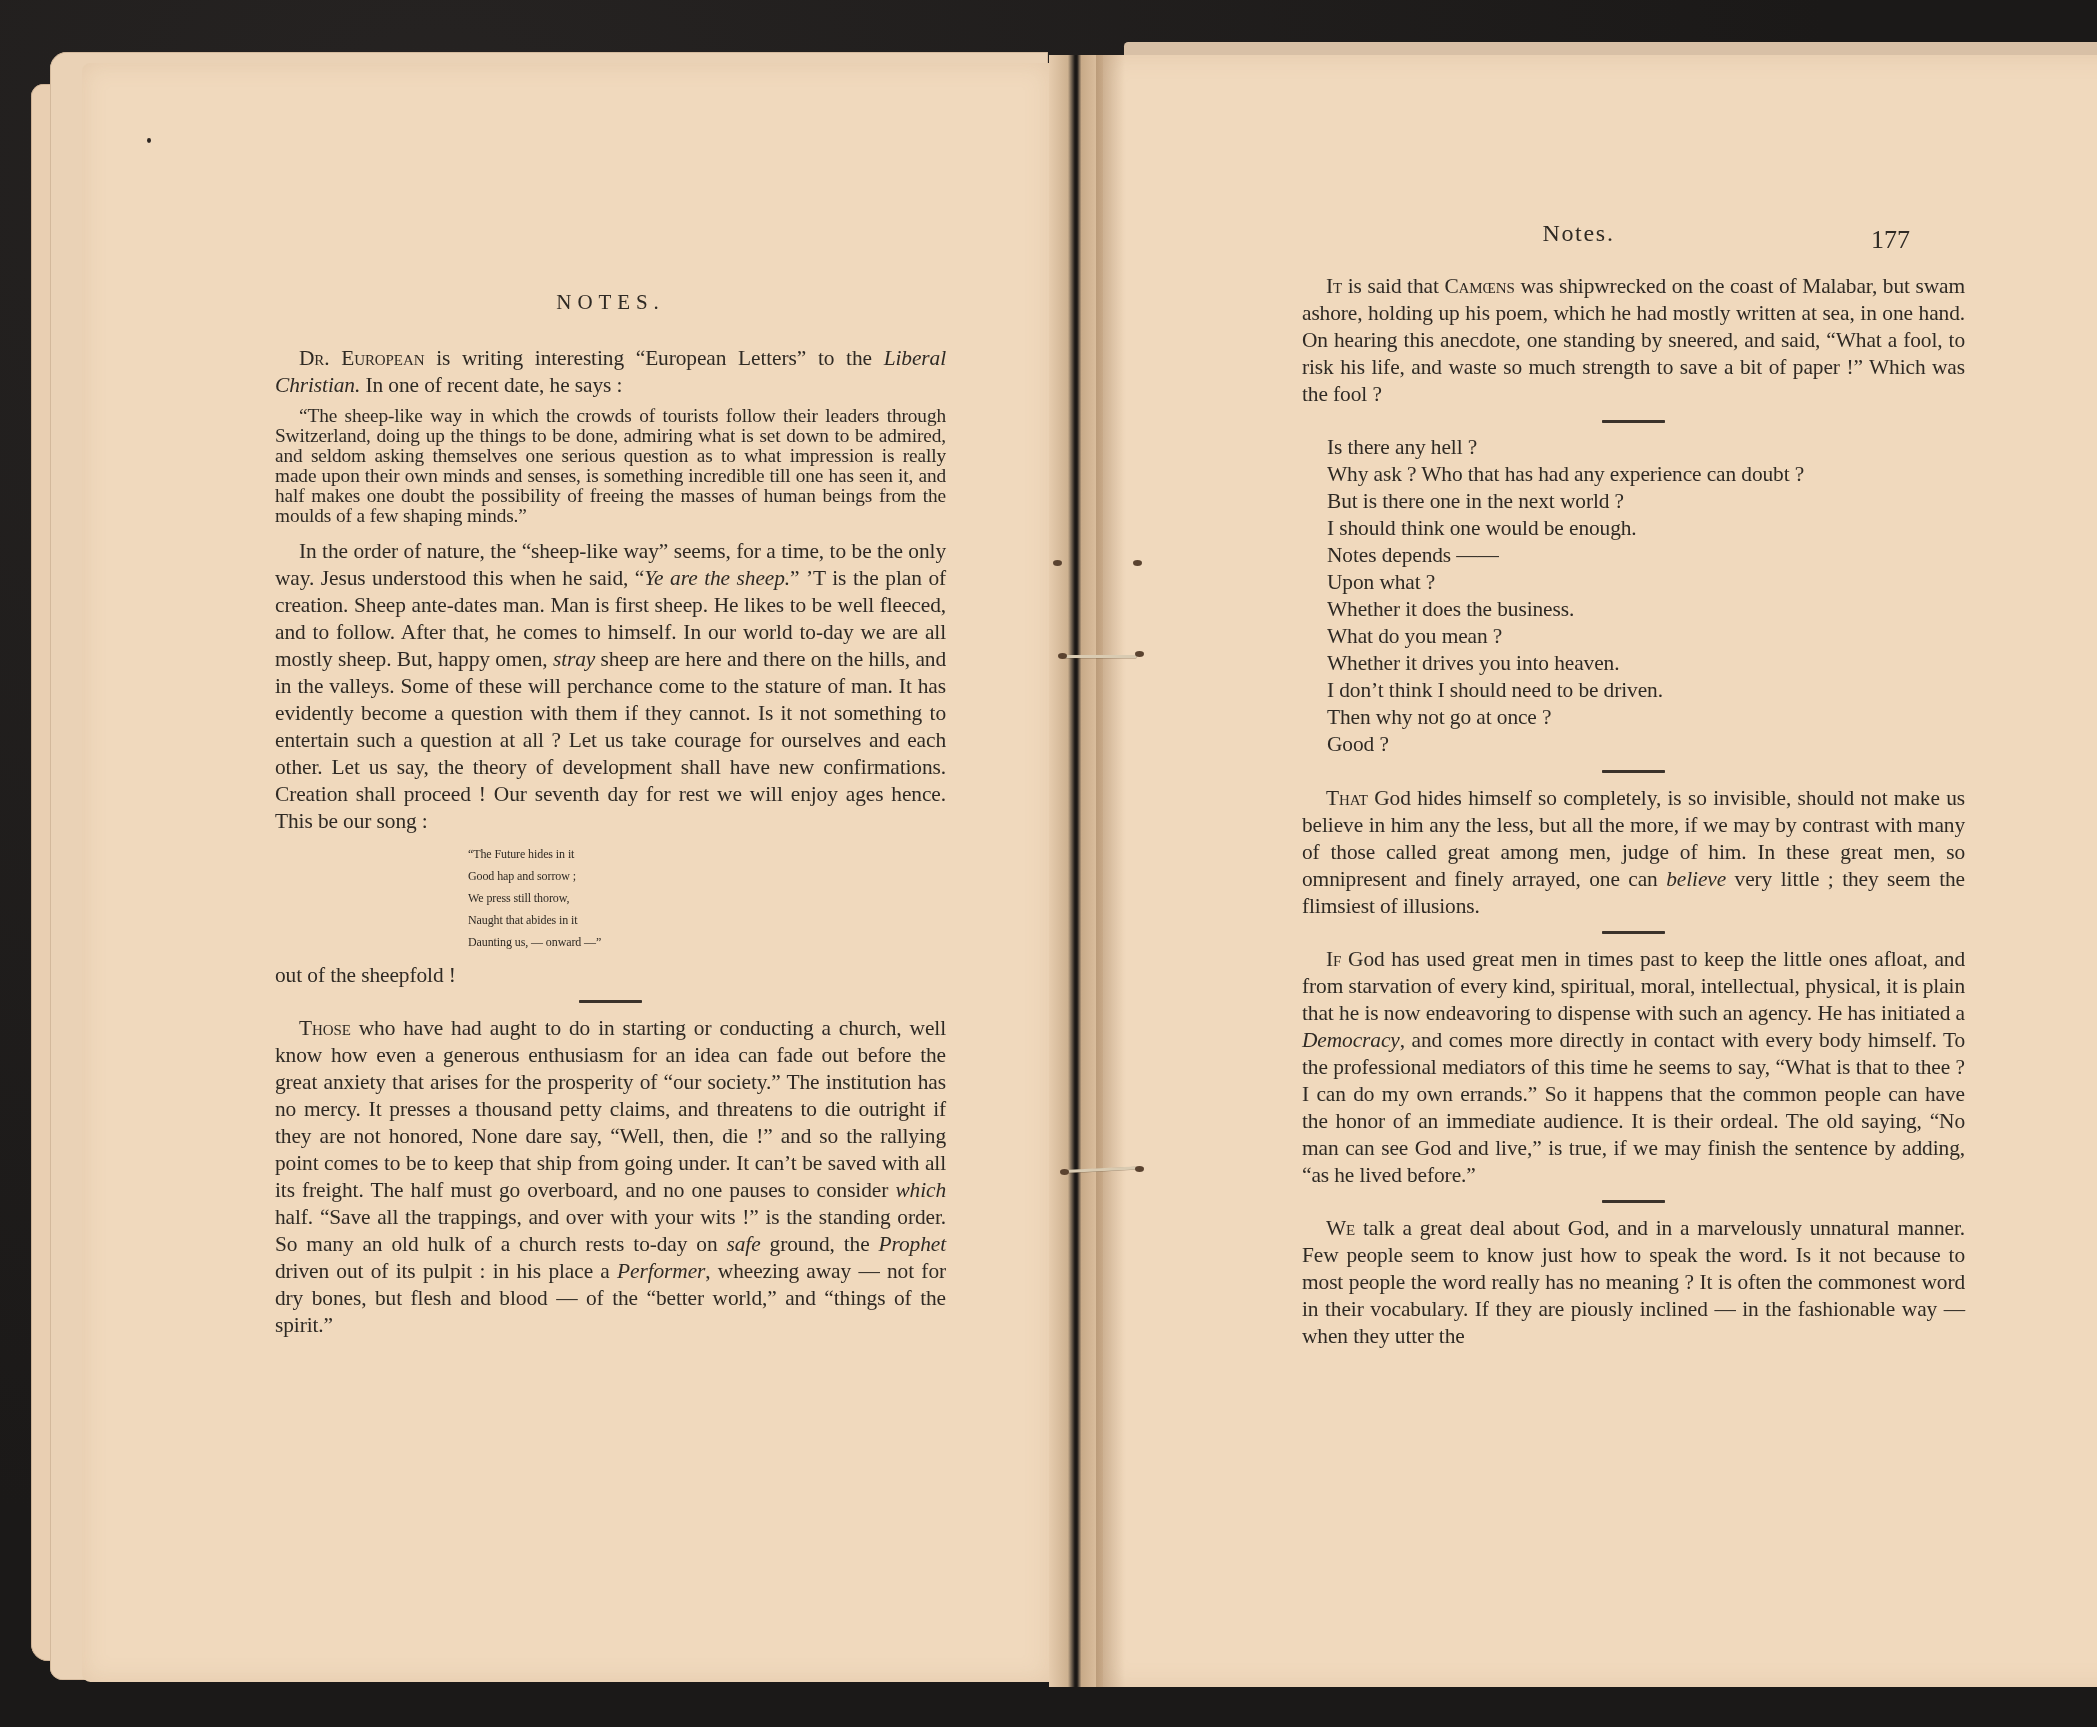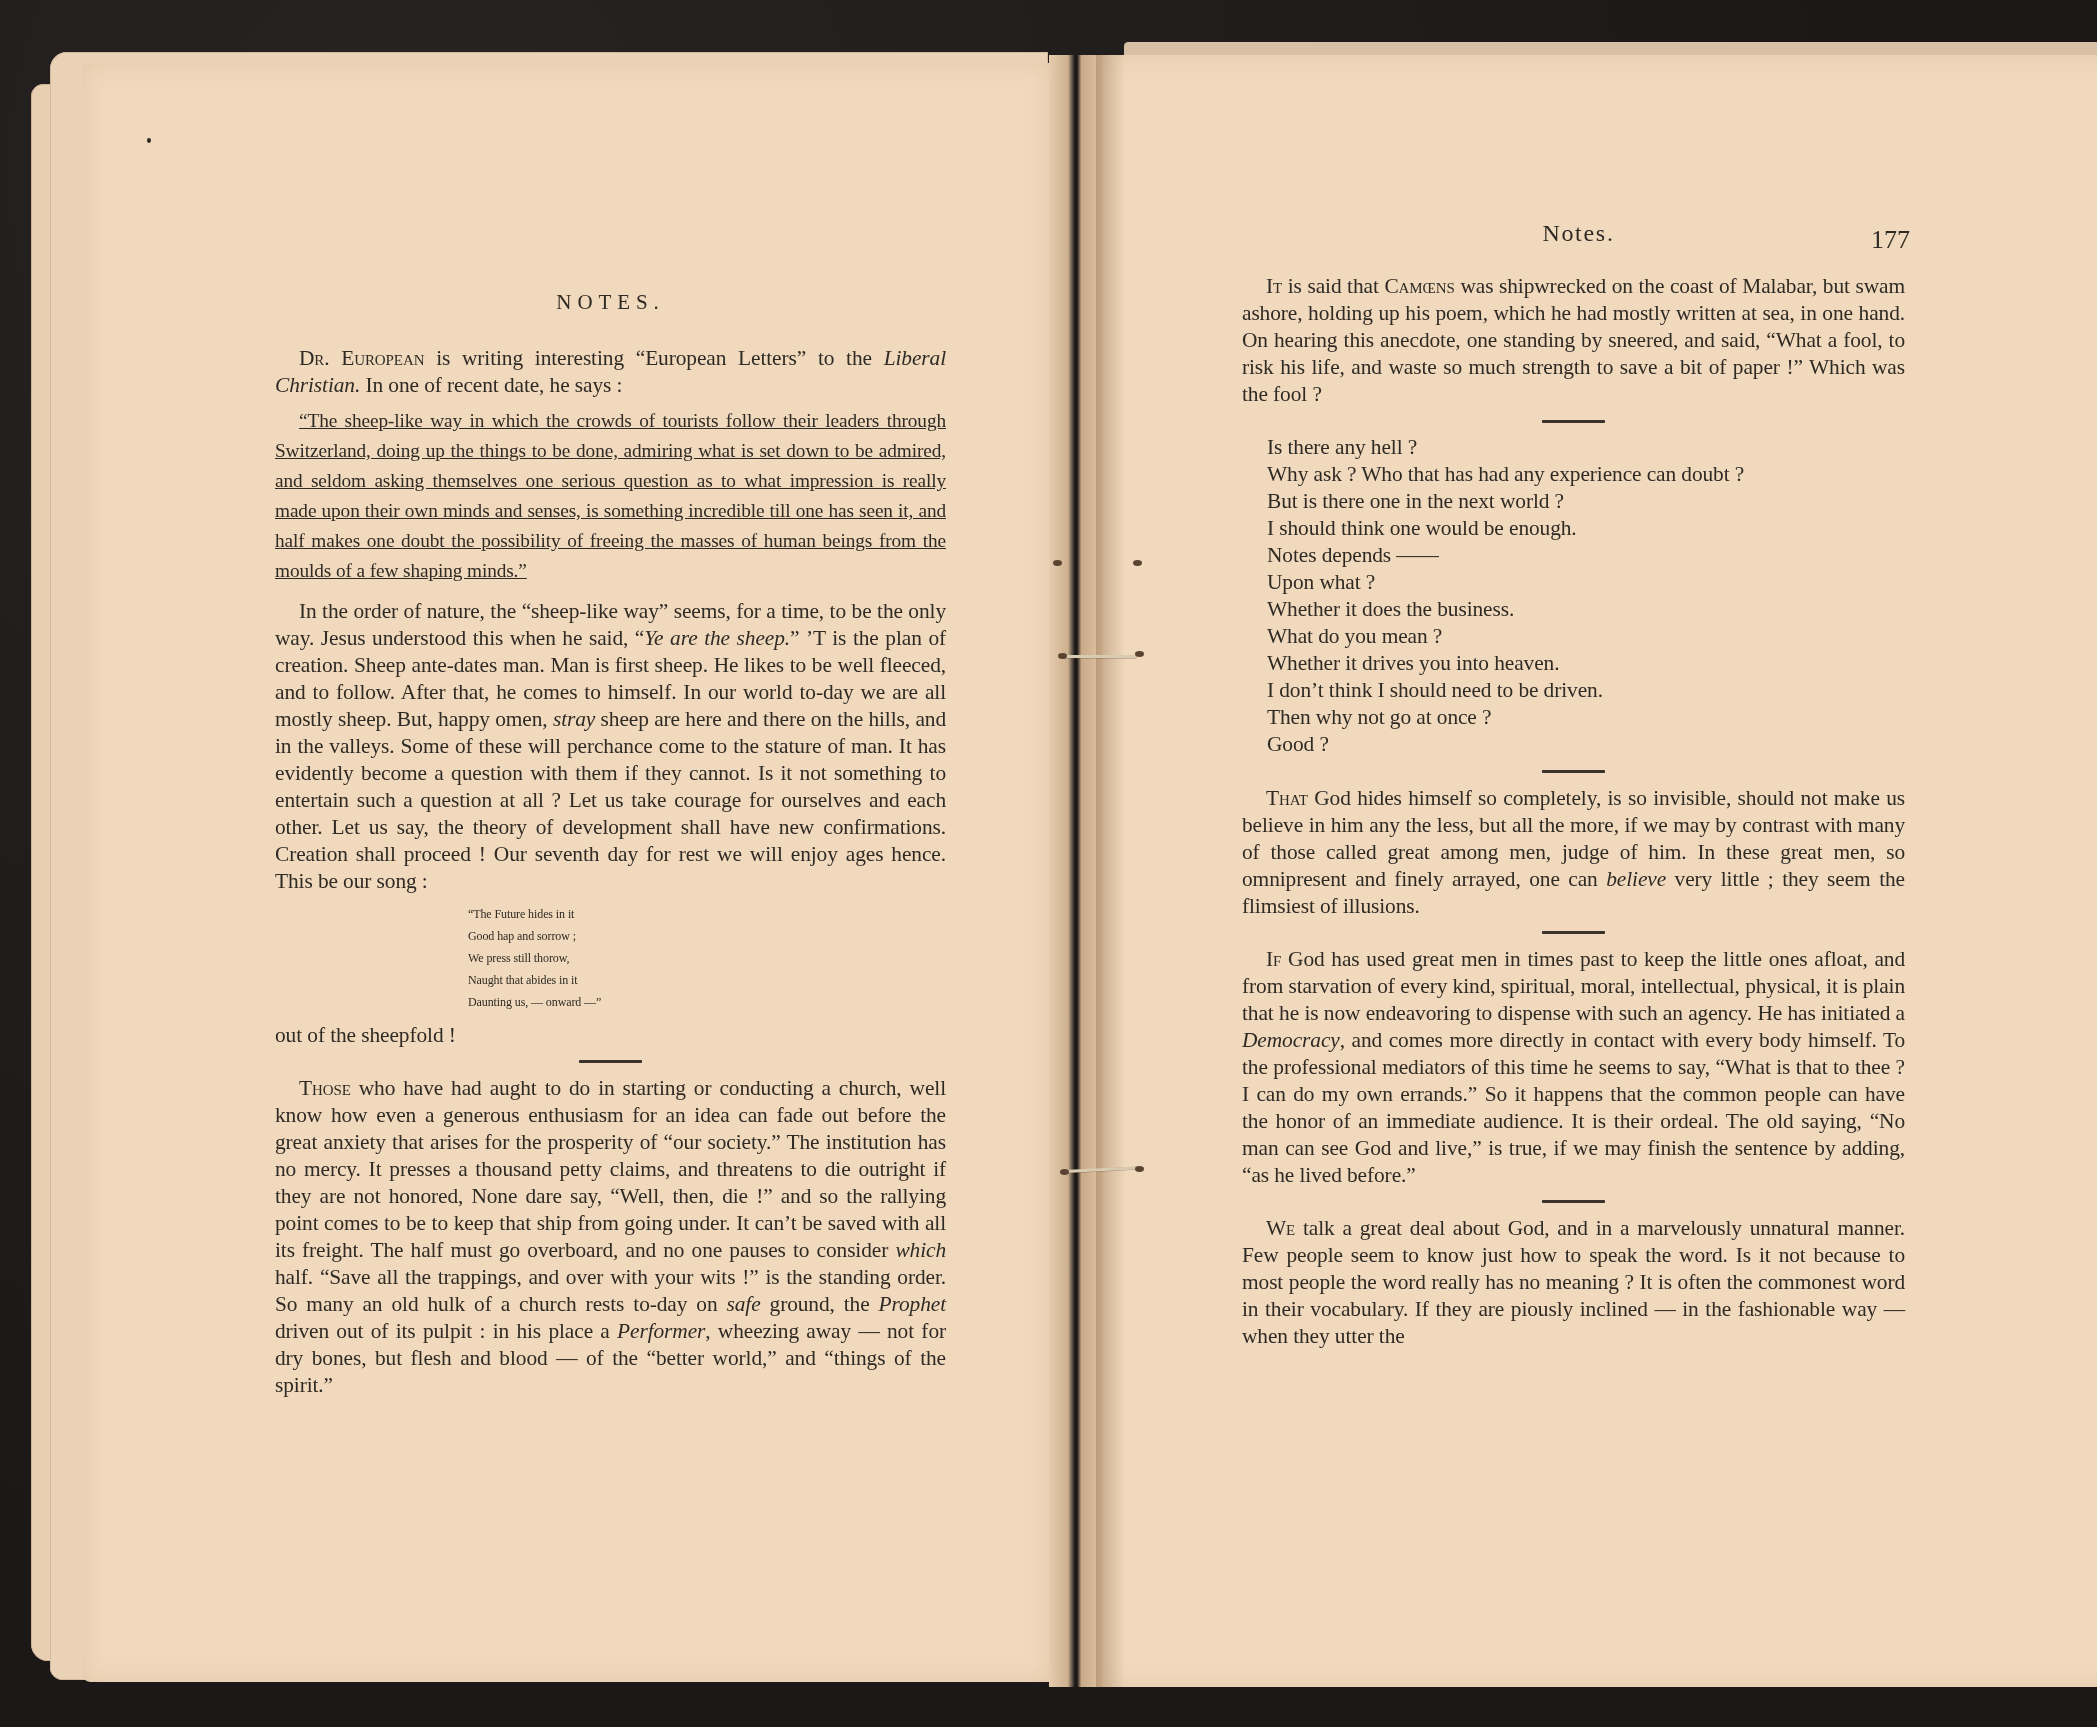--- a/index.html
+++ b/index.html
@@ -48,34 +48,34 @@
   }
   .gutter-shade {
     position:absolute; left:1096px; top:55px; width:29px; height:1632px;
     background:linear-gradient(to right, rgba(150,115,80,0.45), rgba(150,115,80,0));
   }
   .stitch { position:absolute; height:2.5px; background:#d9cbb2; border-radius:1.3px; box-shadow:0 0.4px 0.4px rgba(80,60,40,0.5); }
   .hole { position:absolute; width:9.2px; height:5.9px; background:#5a4330; border-radius:50%; }
 
   .text { position:absolute; font-size:21.4px; line-height:27px; letter-spacing:-0.1px; }
   .left-text { left:275px; top:289px; width:671px; }
-  .right-text { left:1242px; top:273px; width:663px; }
+  .right-text { left:1302px; top:273px; width:663px; }
 
   .page-title {
     text-align:center; font-size:21px; letter-spacing:5.9px; margin:0 0 28.5px 0; font-weight:normal;
   }
   .running-head { position:absolute; left:1247px; top:220px; width:663px; height:38px; }
   .running-title { position:absolute; left:0; width:100%; text-align:center; font-size:24px; letter-spacing:1.7px; top:0; }
   .page-number { position:absolute; right:0; top:5px; font-size:26px; }
 
   p { margin:0; text-align:justify; text-align-last:left; }
   p.indent { text-indent:24px; }
   .sc { font-variant:small-caps; }
   em { font-style:italic; }
-  .quote { font-size:19.3px; line-height:30px; margin:7.6px 0 11.7px 0;text-decoration:underline; }
+  .quote { font-size:19.3px; line-height:20px; margin:7.6px 0 11.7px 0; }
   .verse { margin:8.4px 0 8.4px 193px; font-size:12px; line-height:22px; }
   .verse div { white-space:nowrap; }
   .after-verse { margin-top:2.5px; }
   .rule { width:63px; height:2.9px; background:#3b322a; margin:11.7px auto 11.7px auto; border-radius:0.8px; }
   .dialogue { margin:5.9px 0 0 25px; }
   .dialogue div { white-space:nowrap; line-height:27px; }
   .dot { position:absolute; width:4.2px; height:5px; background:#2c2520; border-radius:50%; }
 </style>
 </head>
 <body>

